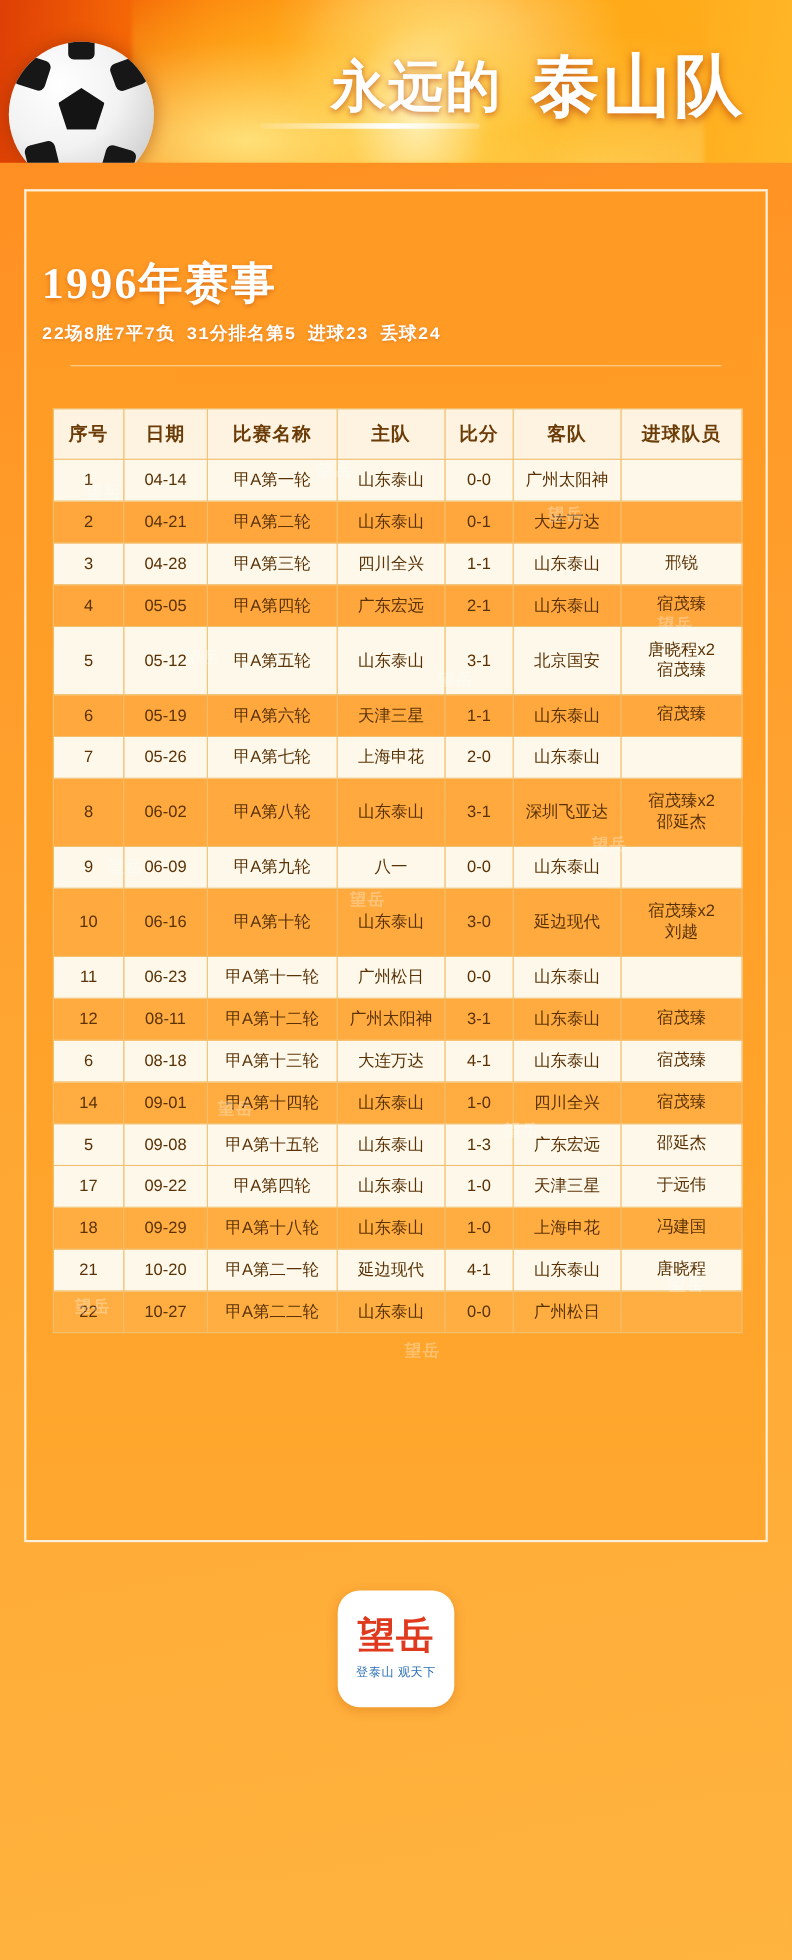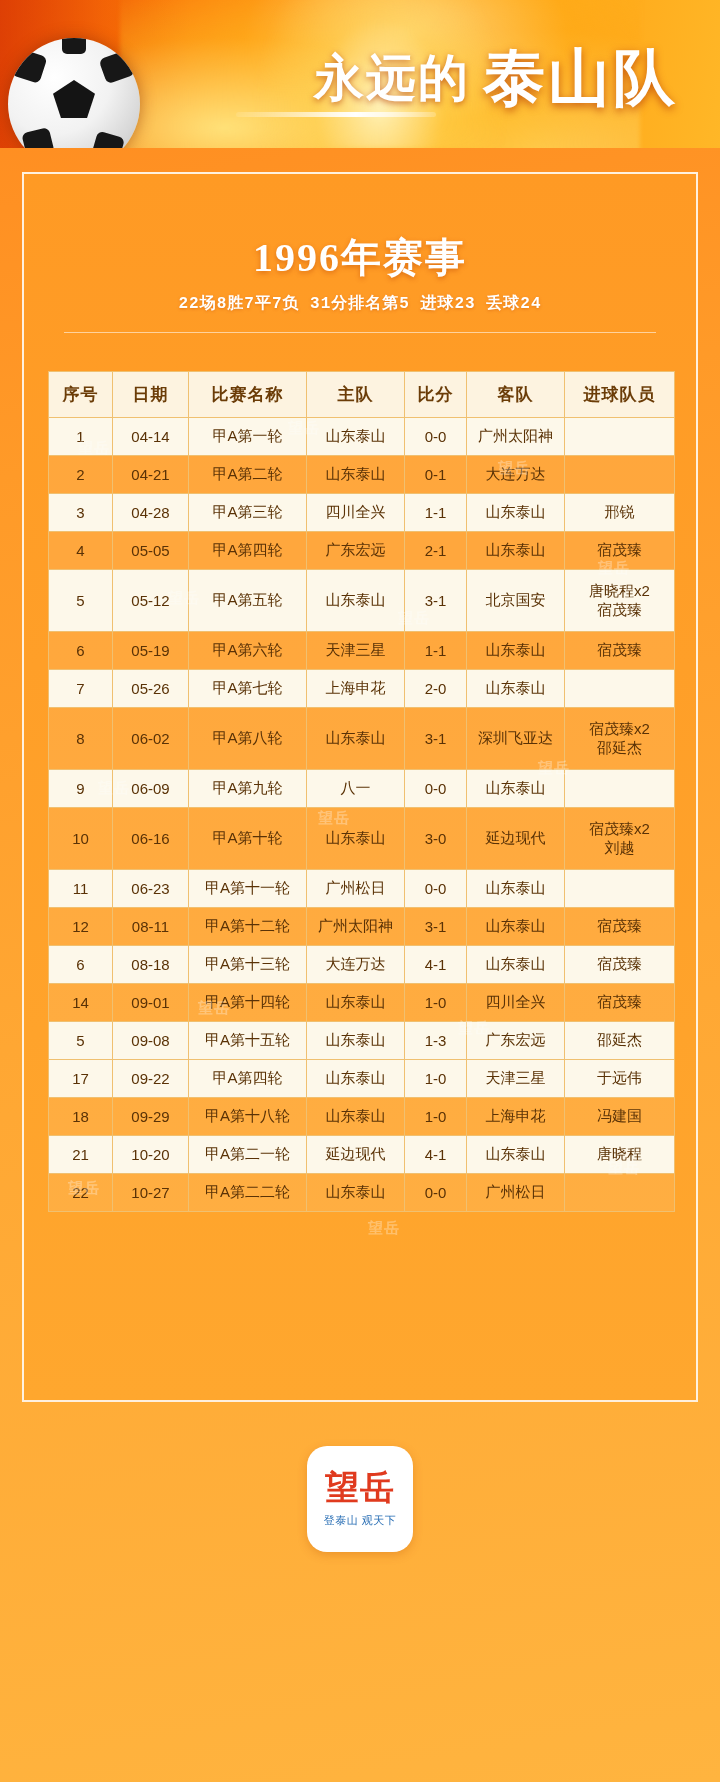--- a/index.html
+++ b/index.html
@@ -48,21 +48,21 @@
   .ball .p1 { width:42px; height:38px; left:45px; top:42px;
     clip-path: polygon(50% 0%, 100% 36%, 81% 100%, 19% 100%, 0% 36%); background:#141414; }
   .ball .p2 { width:30px; height:28px; left:6px; top:14px; border-radius:6px; transform:rotate(18deg); background:#171717; }
   .ball .p3 { width:30px; height:26px; left:94px; top:16px; border-radius:6px; transform:rotate(-20deg); background:#171717;}
   .ball .p4 { width:28px; height:26px; left:16px; top:92px; border-radius:6px; transform:rotate(-14deg); background:#171717;}
   .ball .p5 { width:28px; height:26px; left:86px; top:96px; border-radius:6px; transform:rotate(16deg); background:#171717;}
   .ball .p6 { width:24px; height:22px; left:54px; top:-6px; border-radius:5px; background:#171717;}
 
   .banner-title {
     position:absolute; left:180px; top:34px; width:520px; height:88px;
-    display:flex; align-items:center; justify-content:flex-end; gap:7px;
+    display:flex; align-items:center; justify-content:flex-end; gap:20px;
     padding-right:22px;
   }
   .banner-title .t1 {
     font-size:50px; font-weight:bold; color:#fff; letter-spacing:2px;
     text-shadow: 0 2px 6px rgba(170,40,0,.6);
     font-family:"Liberation Serif","DejaVu Serif",serif;
   }
   .banner-title .t2 {
     font-size:62px; font-weight:bold; color:#fff; letter-spacing:3px;
     text-shadow: 0 3px 8px rgba(170,40,0,.65);
@@ -75,21 +75,21 @@
     border-radius:3px;
   }
 
   
   .card {
     position:absolute; left:22px; top:172px; width:676px; height:1230px;
     border:2px solid rgba(255,255,255,.85);
     background: linear-gradient(180deg,#ff9a24 0%, #ff9f28 40%, #ffa72e 100%);
     padding:14px;
   }
-  .card-head { text-align:center; padding:42px 0 26px; }
+  .card-head { text-align:left; padding:42px 0 26px; }
   .card-head .year {
     font-size:40px; font-weight:bold; color:#ffffff; letter-spacing:2px;
     font-family:"Liberation Serif","DejaVu Serif",serif;
     text-shadow:0 2px 5px rgba(180,60,0,.45);
   }
   .card-head .summary {
     margin-top:8px; font-size:16px; color:#ffffff; font-weight:bold; letter-spacing:1px;
     font-family:Liberation Mono, monospace;
     text-shadow:0 1px 3px rgba(180,60,0,.35);
   }

